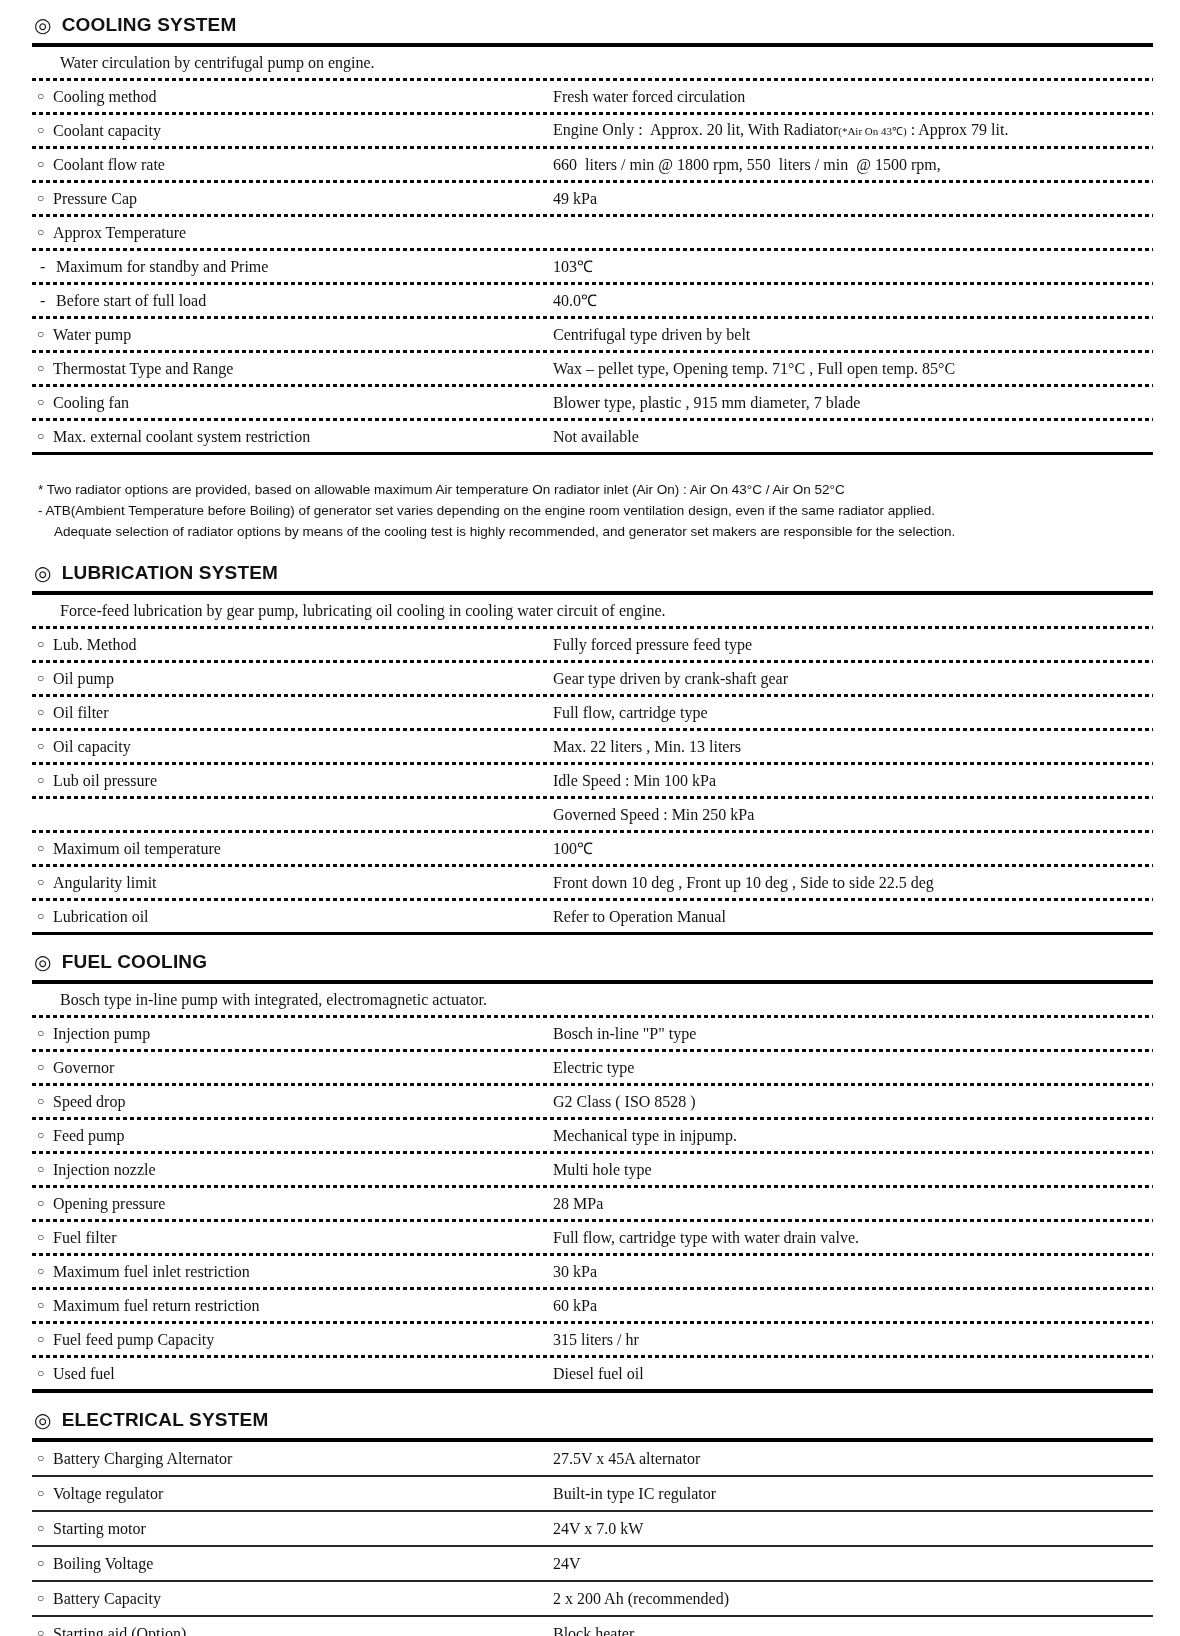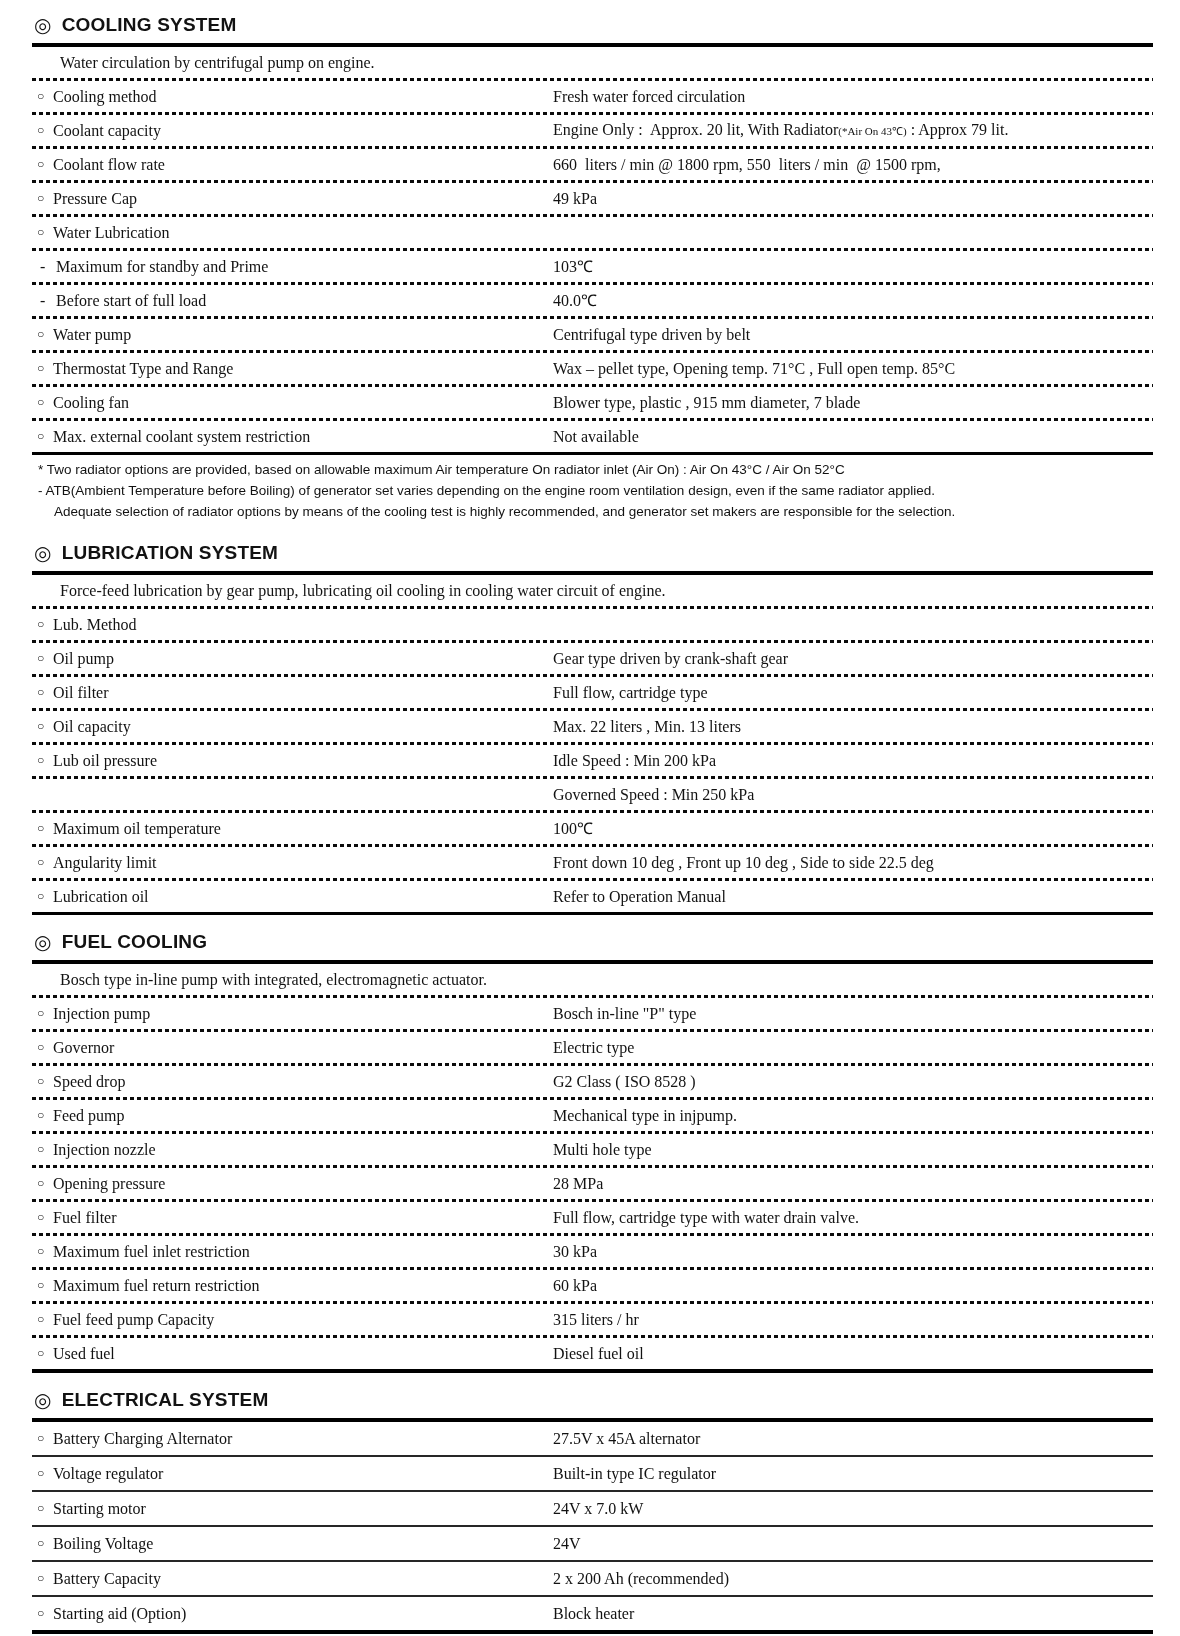--- a/index.html
+++ b/index.html
@@ -19,21 +19,21 @@
   .row{display:flex;align-items:center;min-height:31px;font-size:16px;line-height:20px;font-family:Liberation Serif, serif;}
   .erow{min-height:33px;}
   .introrow{padding-left:28px;}
   .label{flex:0 0 521px;display:flex;align-items:center;}
   .b{flex:0 0 16px;padding-left:5px;font-size:12px;transform:translateY(-1px);}
   .b.b-dash{font-size:16px;transform:none;padding-left:8px;}
   .value{flex:1;white-space:pre-wrap;}
   .value .small{font-size:11px;}
   .dsep{height:3px;background:repeating-linear-gradient(90deg,#0b0b0b 0,#0b0b0b 4px,transparent 4px,transparent 7px);}
   .tsep{height:2px;background:#262626;}
-  .footnotes{font-size:13.5px;line-height:21px;padding:4px 0 4px 6px;}
+  .footnotes{font-size:13.5px;line-height:21px;padding:4px 0 4px 6px;margin-top:20px;}
   .fn-indent{padding-left:16px;}
 </style>
 </head>
 <body>
 
 <div class="page">
 
   <div>
     <div class="sechead">
       <span class="bullseye">◎</span>
@@ -77,21 +77,21 @@
           <span class="b">○</span>
           <span>Pressure Cap</span>
         </span>
       <span class="value">49 kPa</span>
     </div>
     <div class="dsep"></div>
 
     <div class="row">
       <span class="label">
           <span class="b">○</span>
-          <span>Water Lubrication</span>
+          <span>Approx Temperature</span>
         </span>
       <span class="value"></span>
     </div>
     <div class="dsep"></div>
 
     <div class="row">
       <span class="label">
           <span class="b b-dash">-</span>
           <span>Maximum for standby and Prime</span>
         </span>
@@ -160,20 +160,21 @@
     <div class="row introrow">
       <span>Force-feed lubrication by gear pump, lubricating oil cooling in cooling water circuit of engine.</span>
     </div>
     <div class="dsep"></div>
 
     <div class="row">
       <span class="label">
           <span class="b">○</span>
           <span>Lub. Method</span>
         </span>
+      <span class="value">Fully forced pressure feed type</span>
     </div>
     <div class="dsep"></div>
 
     <div class="row">
       <span class="label">
           <span class="b">○</span>
           <span>Oil pump</span>
         </span>
       <span class="value">Gear type driven by crank-shaft gear</span>
     </div>
@@ -195,21 +196,21 @@
         </span>
       <span class="value">Max. 22 liters , Min. 13 liters</span>
     </div>
     <div class="dsep"></div>
 
     <div class="row">
       <span class="label">
           <span class="b">○</span>
           <span>Lub oil pressure</span>
         </span>
-      <span class="value">Idle Speed : Min 200 kPa</span>
+      <span class="value">Idle Speed : Min 100 kPa</span>
     </div>
     <div class="dsep"></div>
 
     <div class="row">
       <span class="label">
           <span class="b"></span>
           <span></span>
         </span>
       <span class="value">Governed Speed : Min 250 kPa</span>
     </div>

